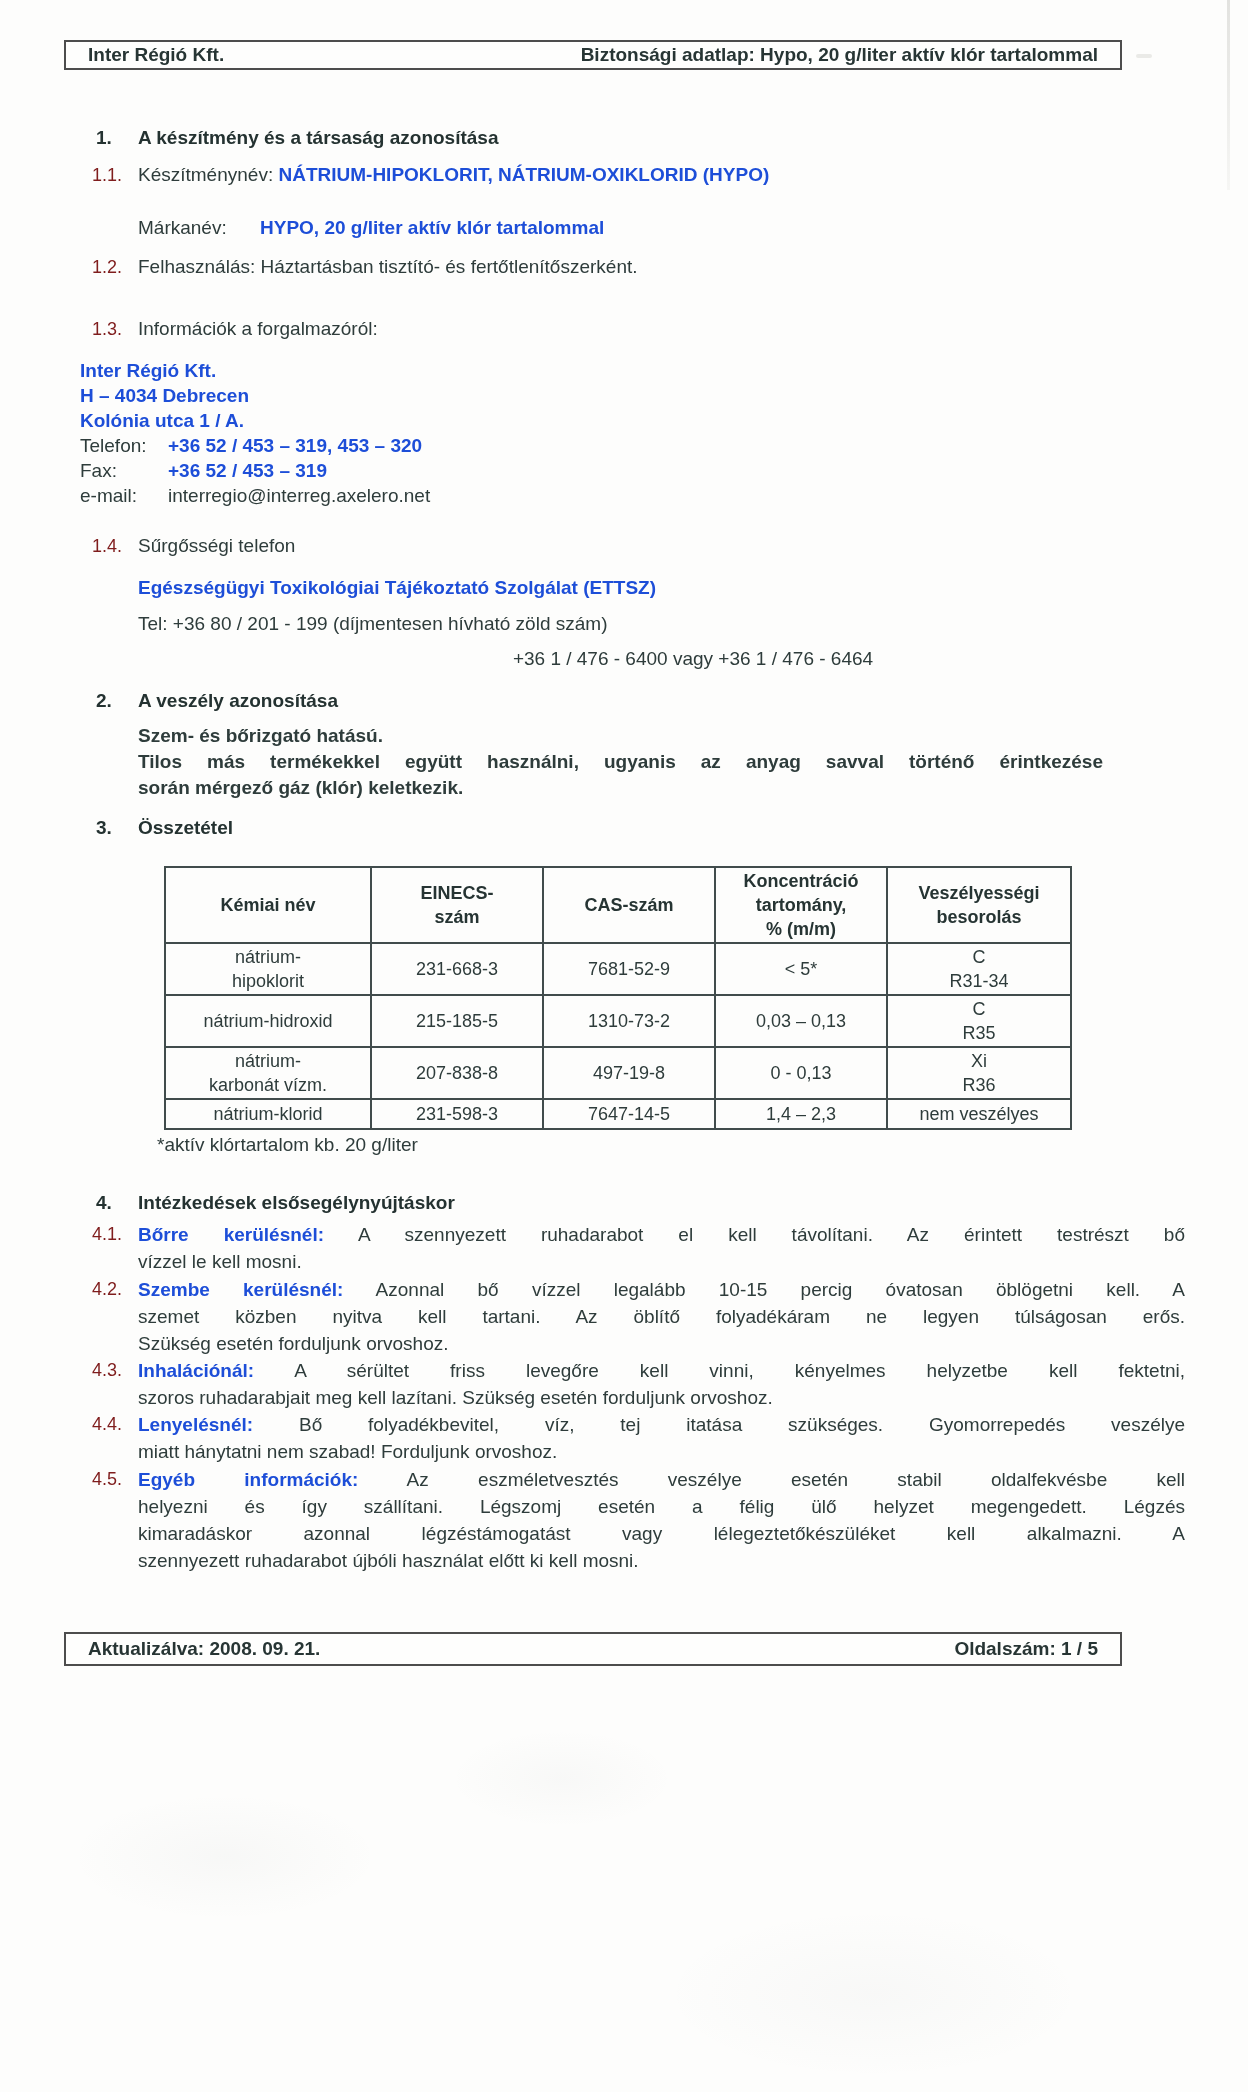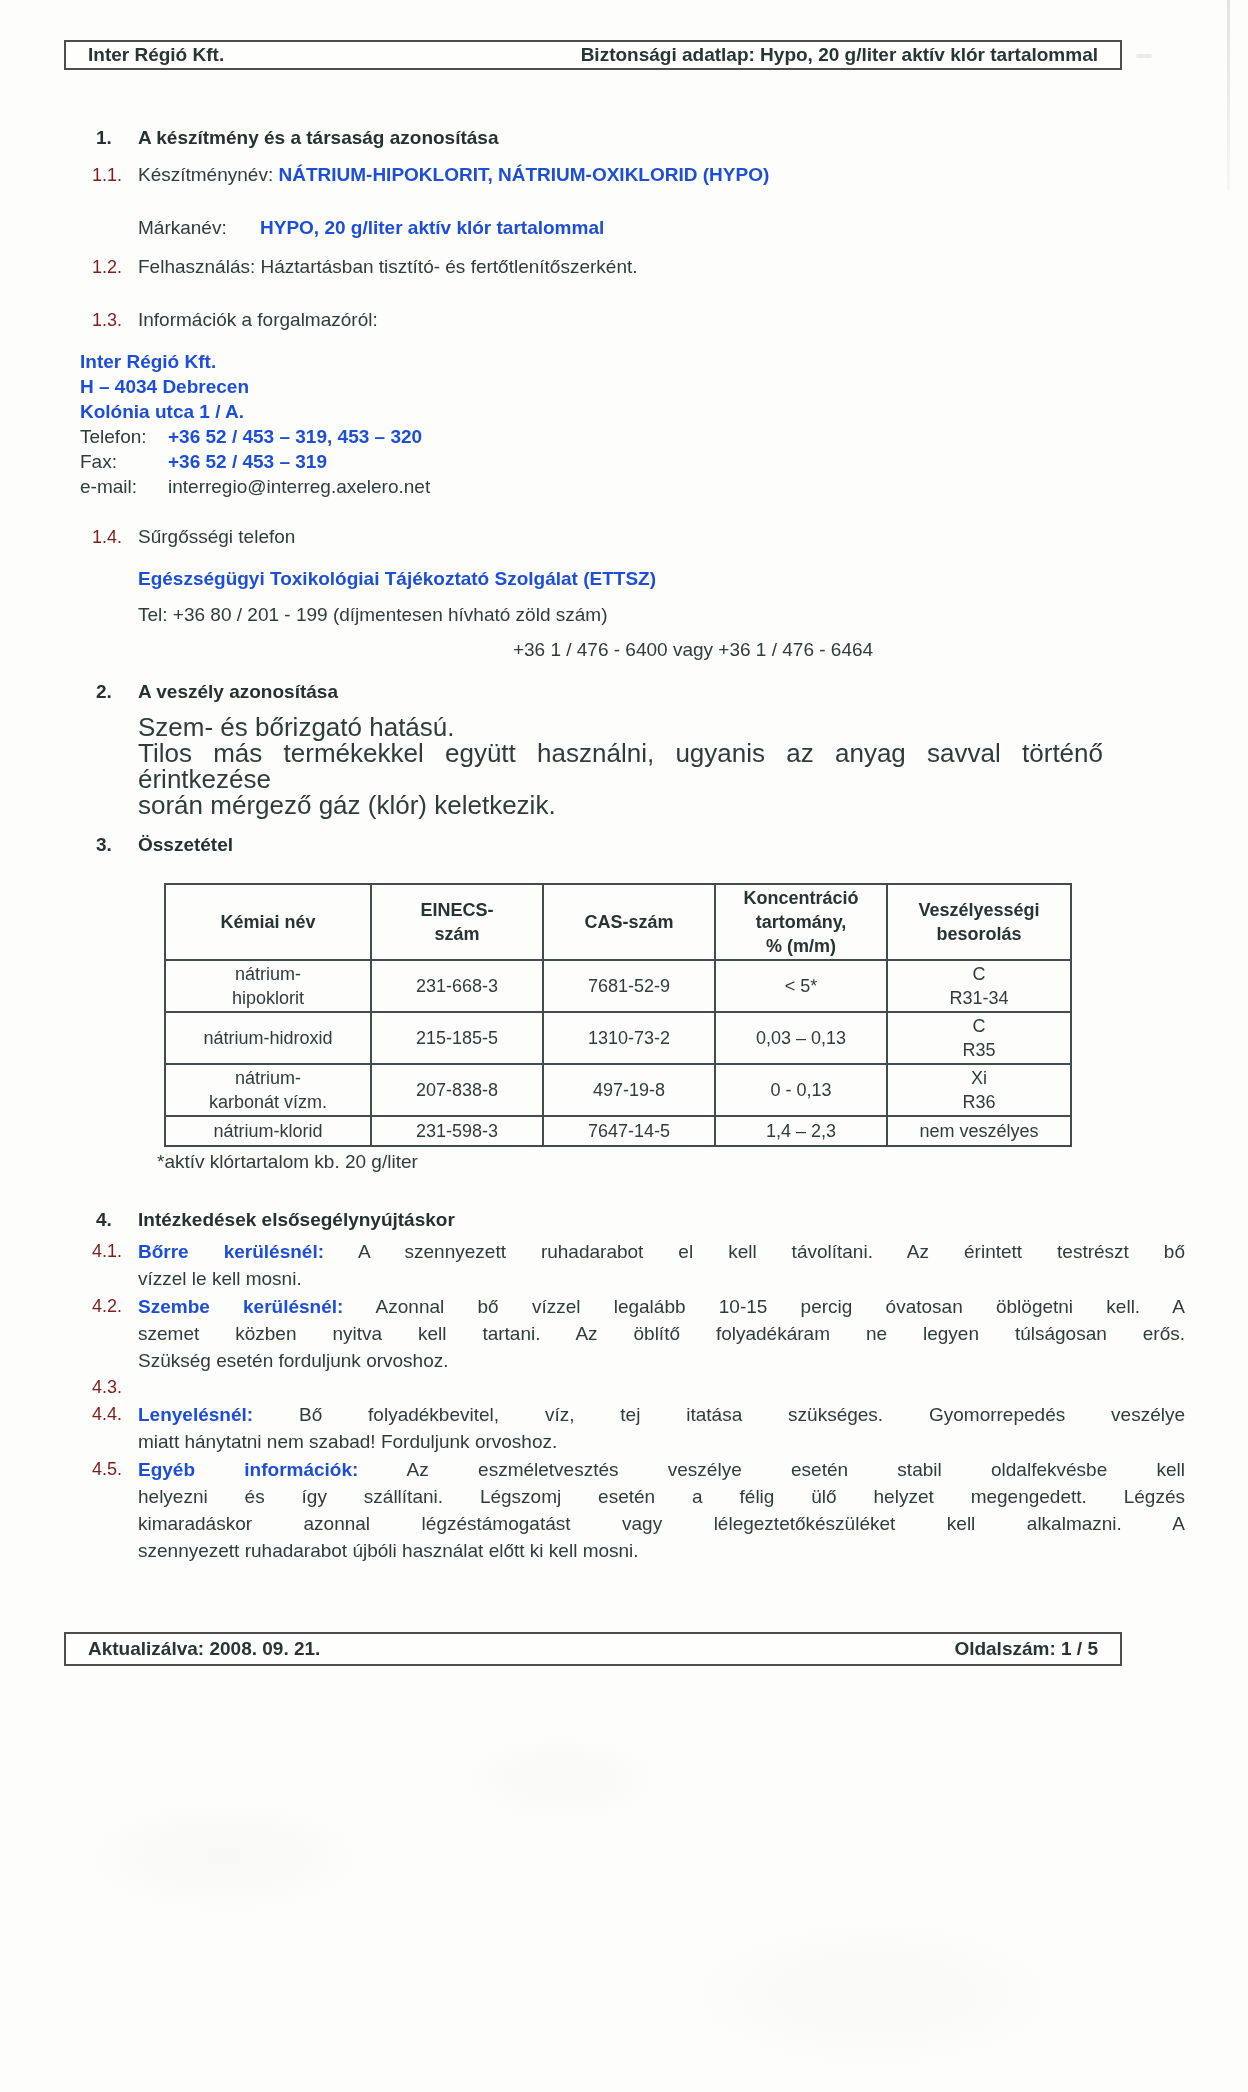--- a/index.html
+++ b/index.html
@@ -46,33 +46,33 @@
   }
   .itemnum{font-weight:normal;color:#7f1d1d;font-size:18px;}
   .line{font-size:19px;line-height:26px;}
 
   
   #h1{margin-top:124px;}
   #row-11{margin-top:10px;}
   #row-brand{margin-top:27px;}
   #row-brand .brand-grid{display:grid;grid-template-columns:122px 1fr;}
   #row-12{margin-top:13px;}
-  #row-13{margin-top:27px;}
+  #row-13{margin-top:36px;}
 
   #distributor{margin-top:16px;margin-left:80px;font-size:19px;line-height:25px;}
   #distributor .contact{display:grid;grid-template-columns:88px 1fr;}
 
   #row-14{margin-top:25px;}
   #emergency{margin-left:138px;font-size:19px;}
   #emergency .svc{margin-top:16px;line-height:26px;}
   #emergency .tel1{margin-top:10px;line-height:26px;}
   #emergency .tel2{margin-top:9px;line-height:26px;text-align:center;}
 
   #h2{margin-top:15px;}
-  #sec2-body{margin-top:8px;margin-left:138px;width:965px;font-size:26px;line-height:26px;}
+  #sec2-body{margin-top:8px;margin-left:138px;width:965px;font-size:19px;line-height:26px;font-weight:bold;}
   .jline{text-align:justify;text-align-last:justify;}
   .jlast{text-align:left;}
 
   #h3{margin-top:13px;}
 
   table.comp{
     margin-top:24px;margin-left:164px;border-collapse:collapse;table-layout:fixed;
     font-size:18px;color:#2e3c3b;
   }
   table.comp td,table.comp th{
@@ -258,20 +258,24 @@
     <span class="itemnum">4.2.</span>
     <span>
       <div class="jline"><span class="b">Szembe kerülésnél:</span> <span>Azonnal bő vízzel legalább 10-15 percig óvatosan öblögetni kell. A</span></div>
       <div class="jline">szemet közben nyitva kell tartani. Az öblítő folyadékáram ne legyen túlságosan erős.</div>
       <div class="jlast">Szükség esetén forduljunk orvoshoz.</div>
     </span>
   </div>
 
   <div id="fa-2" class="fa-item">
     <span class="itemnum">4.3.</span>
+    <span>
+      <div class="jline"><span class="b">Inhalációnál:</span> <span>A sérültet friss levegőre kell vinni, kényelmes helyzetbe kell fektetni,</span></div>
+      <div class="jlast">szoros ruhadarabjait meg kell lazítani. Szükség esetén forduljunk orvoshoz.</div>
+    </span>
   </div>
 
   <div id="fa-3" class="fa-item">
     <span class="itemnum">4.4.</span>
     <span>
       <div class="jline"><span class="b">Lenyelésnél:</span> <span>Bő folyadékbevitel, víz, tej itatása szükséges. Gyomorrepedés veszélye</span></div>
       <div class="jlast">miatt hánytatni nem szabad! Forduljunk orvoshoz.</div>
     </span>
   </div>
 

